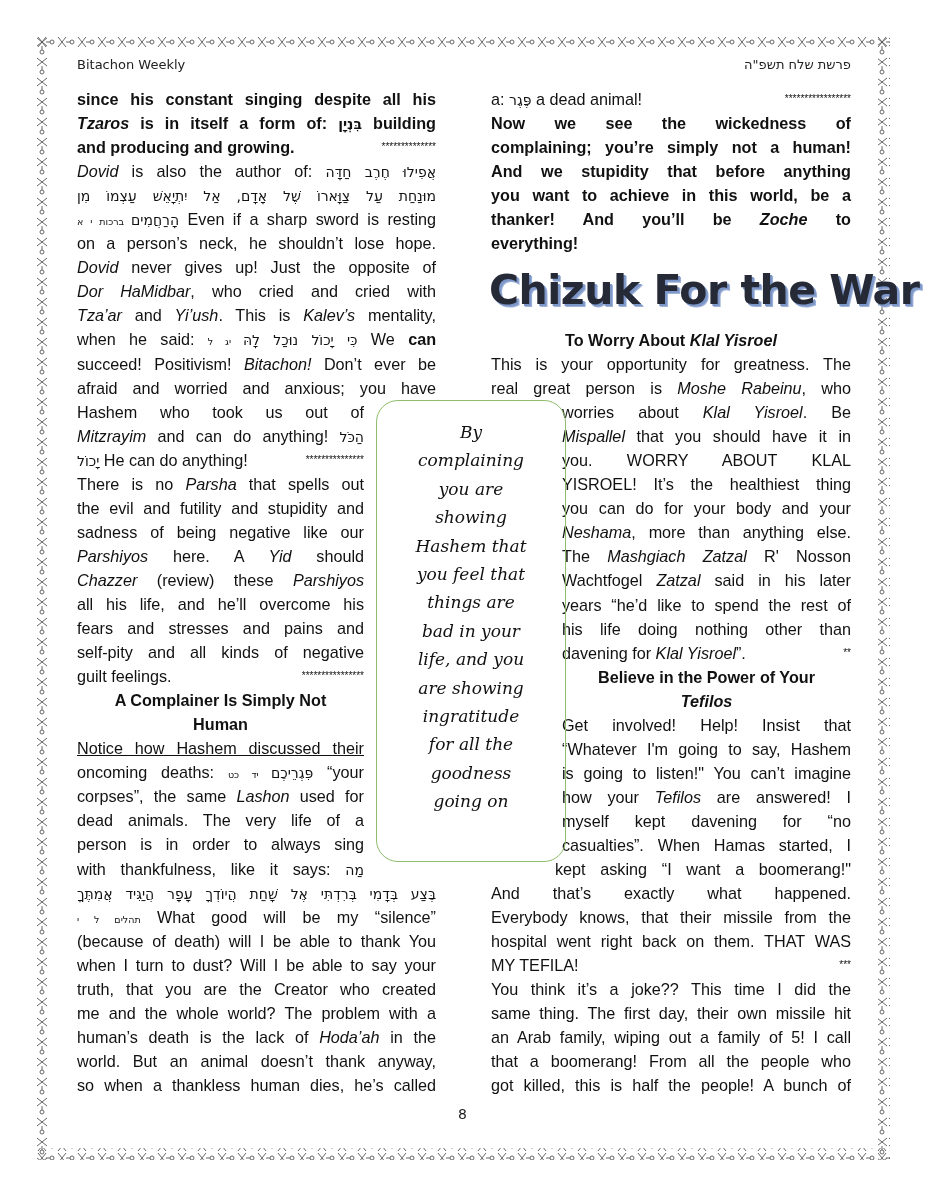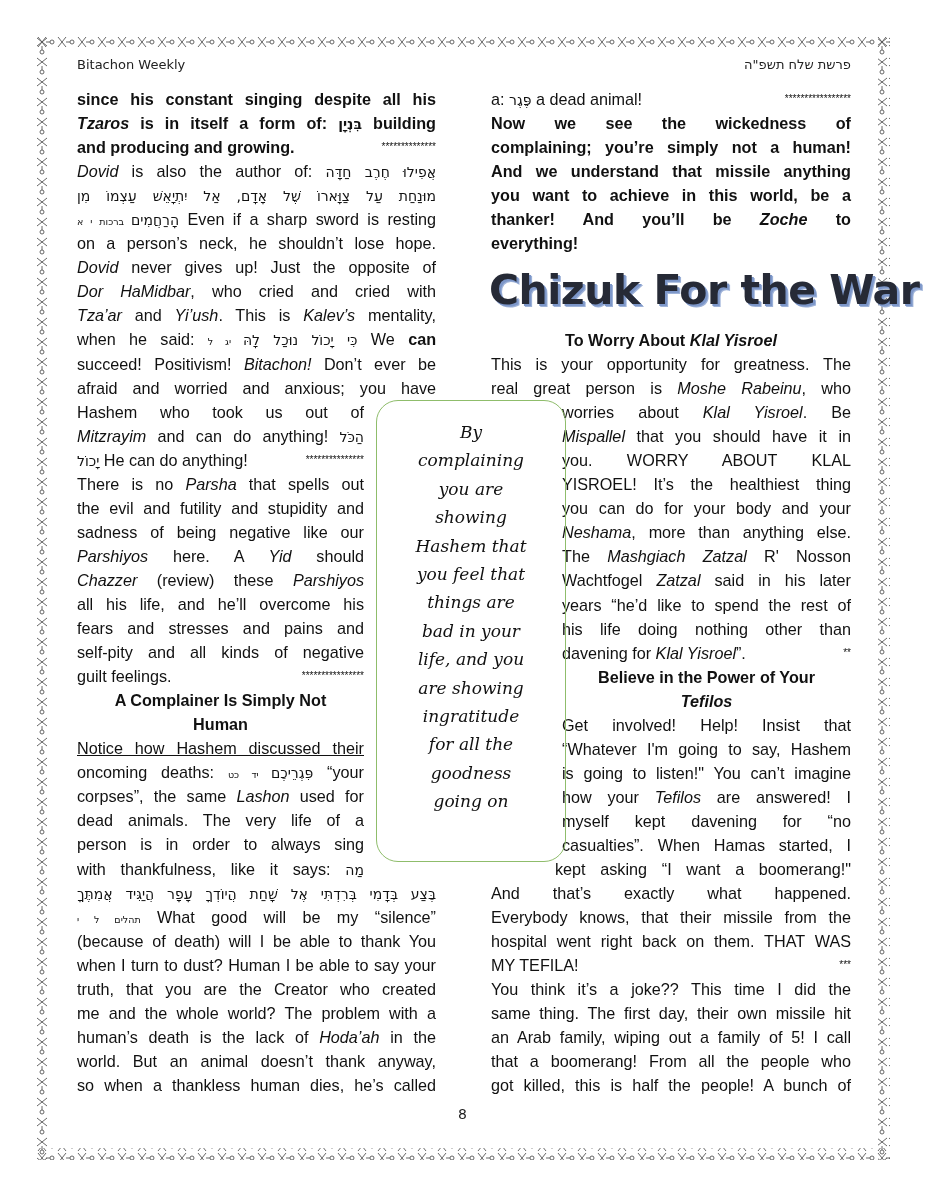--- a/index.html
+++ b/index.html
@@ -87,33 +87,33 @@
     <div class="subhead" style="width: 287px;">Human</div>
     <div class="j" style="width: 287px; text-decoration: underline;"><span class="">Notice how Hashem discussed their</span></div>
     <div class="j" style="width: 287px;"><span class="">oncoming deaths: </span><span class="heb">פִּגְרֵיכֶם</span><span class="heb-sm"> יד כט</span><span class=""> “your</span></div>
     <div class="j" style="width: 287px;"><span class="">corpses”, the same </span><span class="i">Lashon</span><span class=""> used for</span></div>
     <div class="j" style="width: 287px;"><span class="">dead animals. The very life of a</span></div>
     <div class="j" style="width: 287px;"><span class="">person is in order to always sing</span></div>
     <div class="j" style="width: 287px;"><span class="">with thankfulness, like it says: </span><span class="heb">מַה</span></div>
     <div class="j"><span class="heb">בֶּצַע בְּדָמִי בְּרִדְתִּי אֶל שָׁחַת הֲיוֹדְךָ עָפָר הֲיַגִּיד אֲמִתֶּךָ</span></div>
     <div class="j"><span class="heb-sm">תהלים ל י</span><span class=""> What good will be my “silence”</span></div>
     <div class="j"><span class="">(because of death) will I be able to thank You</span></div>
-    <div class="j"><span class="">when I turn to dust? Human I be able to say your</span></div>
+    <div class="j"><span class="">when I turn to dust? Will I be able to say your</span></div>
     <div class="j"><span class="">truth, that you are the Creator who created</span></div>
     <div class="j"><span class="">me and the whole world? The problem with a</span></div>
     <div class="j"><span class="">human’s death is the lack of </span><span class="i">Hoda’ah</span><span class=""> in the</span></div>
     <div class="j"><span class="">world. But an animal doesn’t thank anyway,</span></div>
     <div class="j"><span class="">so when a thankless human dies, he’s called</span></div>
   </div>
 
 <div class="col col-right" id="right-col-top">
     <div class="line"><span class="">a: </span><span class="heb">פֶּגֶר</span><span class=""> a dead animal!</span><span class="stars">*****************</span></div>
     <div class="j"><span class="b">Now we see the wickedness of</span></div>
     <div class="j"><span class="b">complaining; you’re simply not a human!</span></div>
-    <div class="j"><span class="b">And we understand that missile anything</span></div>
+    <div class="j"><span class="b">And we stupidity that before anything</span></div>
     <div class="j"><span class="b">you want to achieve in this world, be a</span></div>
     <div class="j"><span class="b">thanker! And you’ll be </span><span class="b i">Zoche</span><span class="b"> to</span></div>
     <div class="line"><span class="b">everything!</span></div>
   </div>
 
 <div class="title-banner">Chizuk For the War</div>
 
 <div class="col col-right" id="right-col" style="top:328px;">
     <div class="subhead"><span class="b">To Worry About </span><span class="b i">Klal Yisroel</span></div>
     <div class="j"><span class="">This is your opportunity for greatness. The</span></div>

